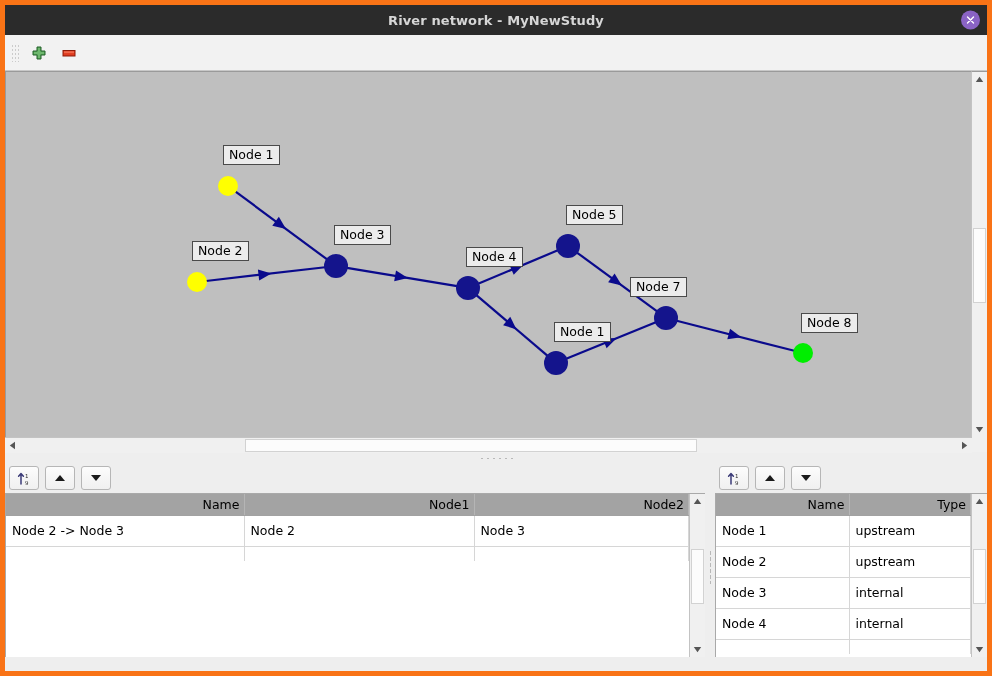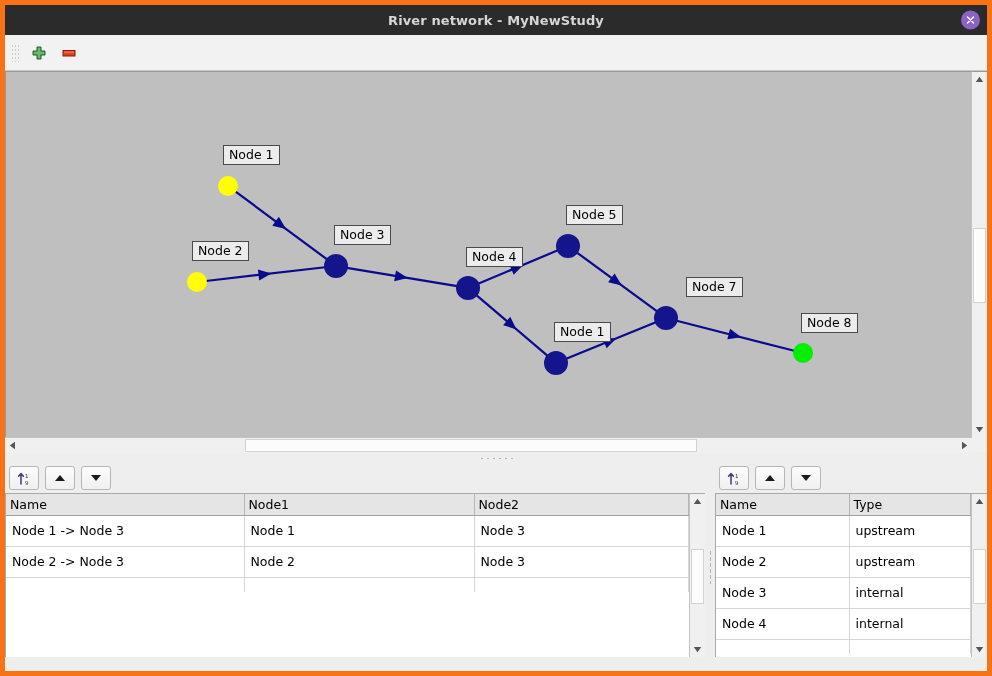--- a/index.html
+++ b/index.html
@@ -175,27 +175,27 @@
     border-top: 1px solid #a9a9a9;
     border-left: 1px solid #a9a9a9;
   }
   .tbl-scrollwrap { flex: 1 1 auto; min-width: 0; overflow: hidden; }
   table.grid {
     width: 100%; border-collapse: collapse;
     table-layout: fixed;
     font-size: 12.5px; color: #000;
   }
   table.grid th {
-    background: #e5e5e5;
+    background: #a3a3a3;
     border-right: 1px solid #b5b5b5;
     border-bottom: 1px solid #a2a2a2;
     font-weight: normal;
     font-size: 12.5px;
     height: 21px;
-    text-align: left;
+    text-align: right;
     cursor: pointer;
     padding: 0 4px;
     box-sizing: border-box;
   }
   table.grid td {
     border-right: 1px solid #d6d6d6;
     border-bottom: 1px solid #d6d6d6;
     height: 30px;
     padding: 0 6px;
     text-align: left;
@@ -274,21 +274,21 @@
               <circle cx="797" cy="281" r="10" fill="#00ee00"></circle>
             </g>
         </svg>
         <div id="labels-layer">
             <div class="node-label" style="left: 217px; top: 73px;">Node 1</div>
             <div class="node-label" style="left: 186px; top: 169px;">Node 2</div>
             <div class="node-label" style="left: 328px; top: 153px;">Node 3</div>
             <div class="node-label" style="left: 460px; top: 175px;">Node 4</div>
             <div class="node-label" style="left: 560px; top: 133px;">Node 5</div>
             <div class="node-label" style="left: 548px; top: 250px;">Node 1</div>
-            <div class="node-label" style="left: 680px; top: 205px;">Node 7</div>
+            <div class="node-label" style="left: 624px; top: 205px;">Node 7</div>
             <div class="node-label" style="left: 795px; top: 241px;">Node 8</div>
           </div>
       </div>
 
       <div class="vscroll">
         <div class="sb-arrow">
           <svg width="9" height="7" viewBox="0 0 9 7">
             <path d="M4.5 0.8 L8.2 6 L0.8 6 Z" fill="#555"></path>
           </svg>
         </div>
@@ -354,25 +354,20 @@
           <table class="grid">
             <thead>
                 <tr id="branches-head">
                   <th style="width: 238px;">Name</th>
                   <th style="width: 230px;">Node1</th>
                   <th>Node2</th>
                 </tr>
               </thead>
             <tbody id="branches-body">
                 <tr>
-                  <td>Node 1 -&gt; Node 3</td>
-                  <td>Node 1</td>
-                  <td>Node 3</td>
-                </tr>
-                <tr>
                   <td>Node 2 -&gt; Node 3</td>
                   <td>Node 2</td>
                   <td>Node 3</td>
                 </tr>
                 <tr class="filler">
                   <td></td>
                   <td></td>
                   <td></td>
                 </tr>
               </tbody>

